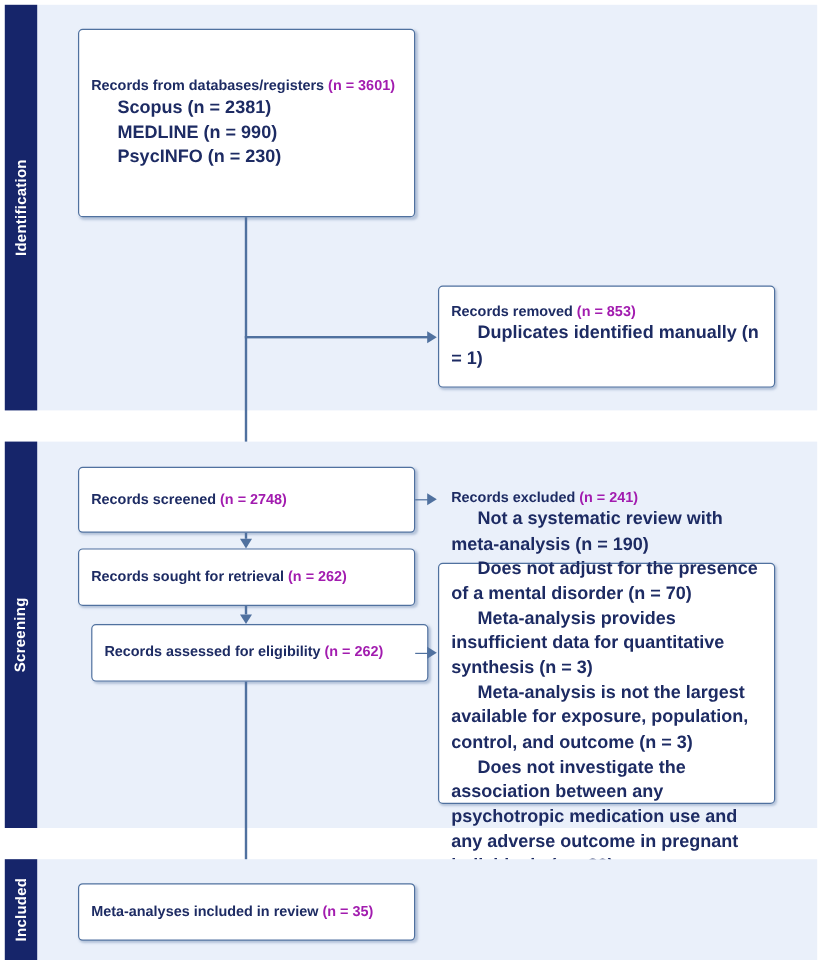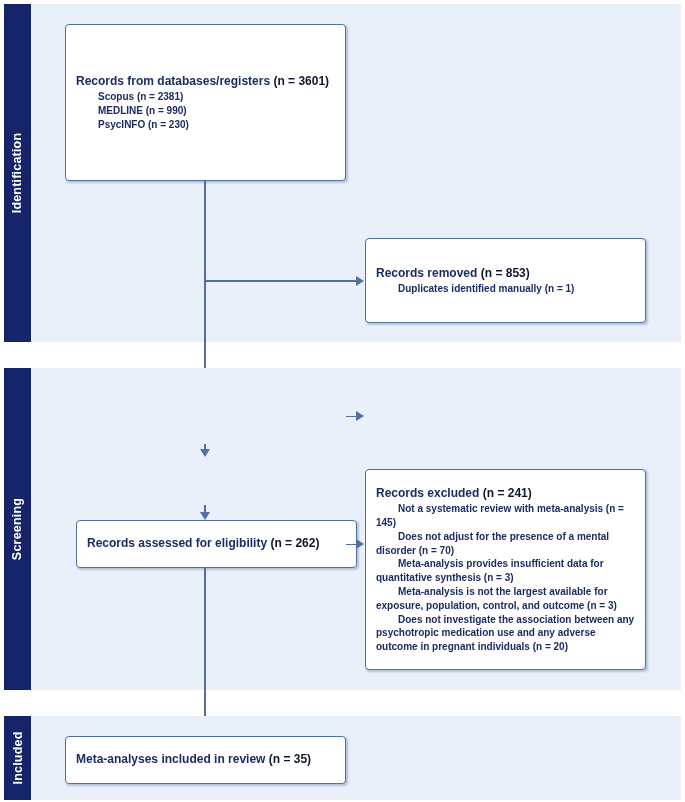--- a/index.html
+++ b/index.html
@@ -65,23 +65,23 @@
     justify-content: center;
     padding: 0 10px;
   }
   .box-line {
     color: #1d2b63;
     font-size: 11.4px;
     font-weight: bold;
     line-height: 1.42;
   }
   .box-line.head { font-size: 12px; }
-  .accent { color: #0f172a; }
+  .accent { color: #a21caf; }
   .sub {
-    font-size: 10px;
+    font-size: 15px;
     text-indent: 22px;
     line-height: 1.38;
   }
 
   
   #box-records-identified { left: 65px;  top: 24px;  width: 281px; height: 157px; }
   #box-records-removed    { left: 365px; top: 238px; width: 281px; height: 85px;  }
   #box-records-screened   { left: 65px;  top: 389px; width: 281px; height: 55px;  }
   #box-records-excluded-1 { left: 365px; top: 389px; width: 281px; height: 55px;  }
   #box-records-sought     { left: 65px;  top: 457px; width: 281px; height: 48px;  }
@@ -143,43 +143,53 @@
   <div class="conn hline" style="left:204px; top:280px; width:153px;"></div>
   <div class="arrow-right" style="left:356px; top:275.5px;"></div>
   <div class="arrow-down" style="left:200px; top:381px;"></div>
 
   <div class="section" id="sec-screening">
     <div class="section-bar">
       <span>Screening</span>
     </div>
   </div>
 
+  <div class="box" id="box-records-screened">
+    <div class="box-line head">
+      <span>Records screened </span><span class="accent">(n = 2748)</span>
+    </div>
+  </div>
 
 
   <div class="conn hline" style="left:346px; top:415.5px; width:11px;"></div>
   <div class="arrow-right" style="left:356px; top:411px;"></div>
 
+  <div class="box" id="box-records-sought">
+    <div class="box-line head">
+      <span>Records sought for retrieval </span><span class="accent">(n = 262)</span>
+    </div>
+  </div>
 
   <div class="conn vline" style="left:204px; top:444px; height:5px;"></div>
   <div class="arrow-down" style="left:200px; top:449px;"></div>
 
   <div class="box" id="box-records-assessed">
     <div class="box-line head">
       <span>Records assessed for eligibility </span><span class="accent">(n = 262)</span>
     </div>
   </div>
 
   <div class="conn vline" style="left:204px; top:505px; height:7px;"></div>
   <div class="arrow-down" style="left:200px; top:512px;"></div>
 
   <div class="box" id="box-records-excluded-2">
     <div class="box-line head">
       <span>Records excluded </span><span class="accent">(n = 241)</span>
     </div>
-    <div class="box-line sub">Not a systematic review with meta-analysis (n = 145)</div>
+    <div class="box-line sub">Not a systematic review with meta-analysis (n = 190)</div>
     <div class="box-line sub">Does not adjust for the presence of a mental disorder (n = 70)</div>
     <div class="box-line sub">Meta-analysis provides insufficient data for quantitative synthesis (n = 3)</div>
     <div class="box-line sub">Meta-analysis is not the largest available for exposure, population, control, and outcome (n = 3)</div>
     <div class="box-line sub">Does not investigate the association between any psychotropic medication use and any adverse outcome in pregnant individuals (n = 20)</div>
   </div>
 
   <div class="conn hline" style="left:346px; top:543.5px; width:11px;"></div>
   <div class="arrow-right" style="left:356px; top:539px;"></div>
 
   <div class="conn vline" style="left:204px; top:568px; height:160px;"></div>

